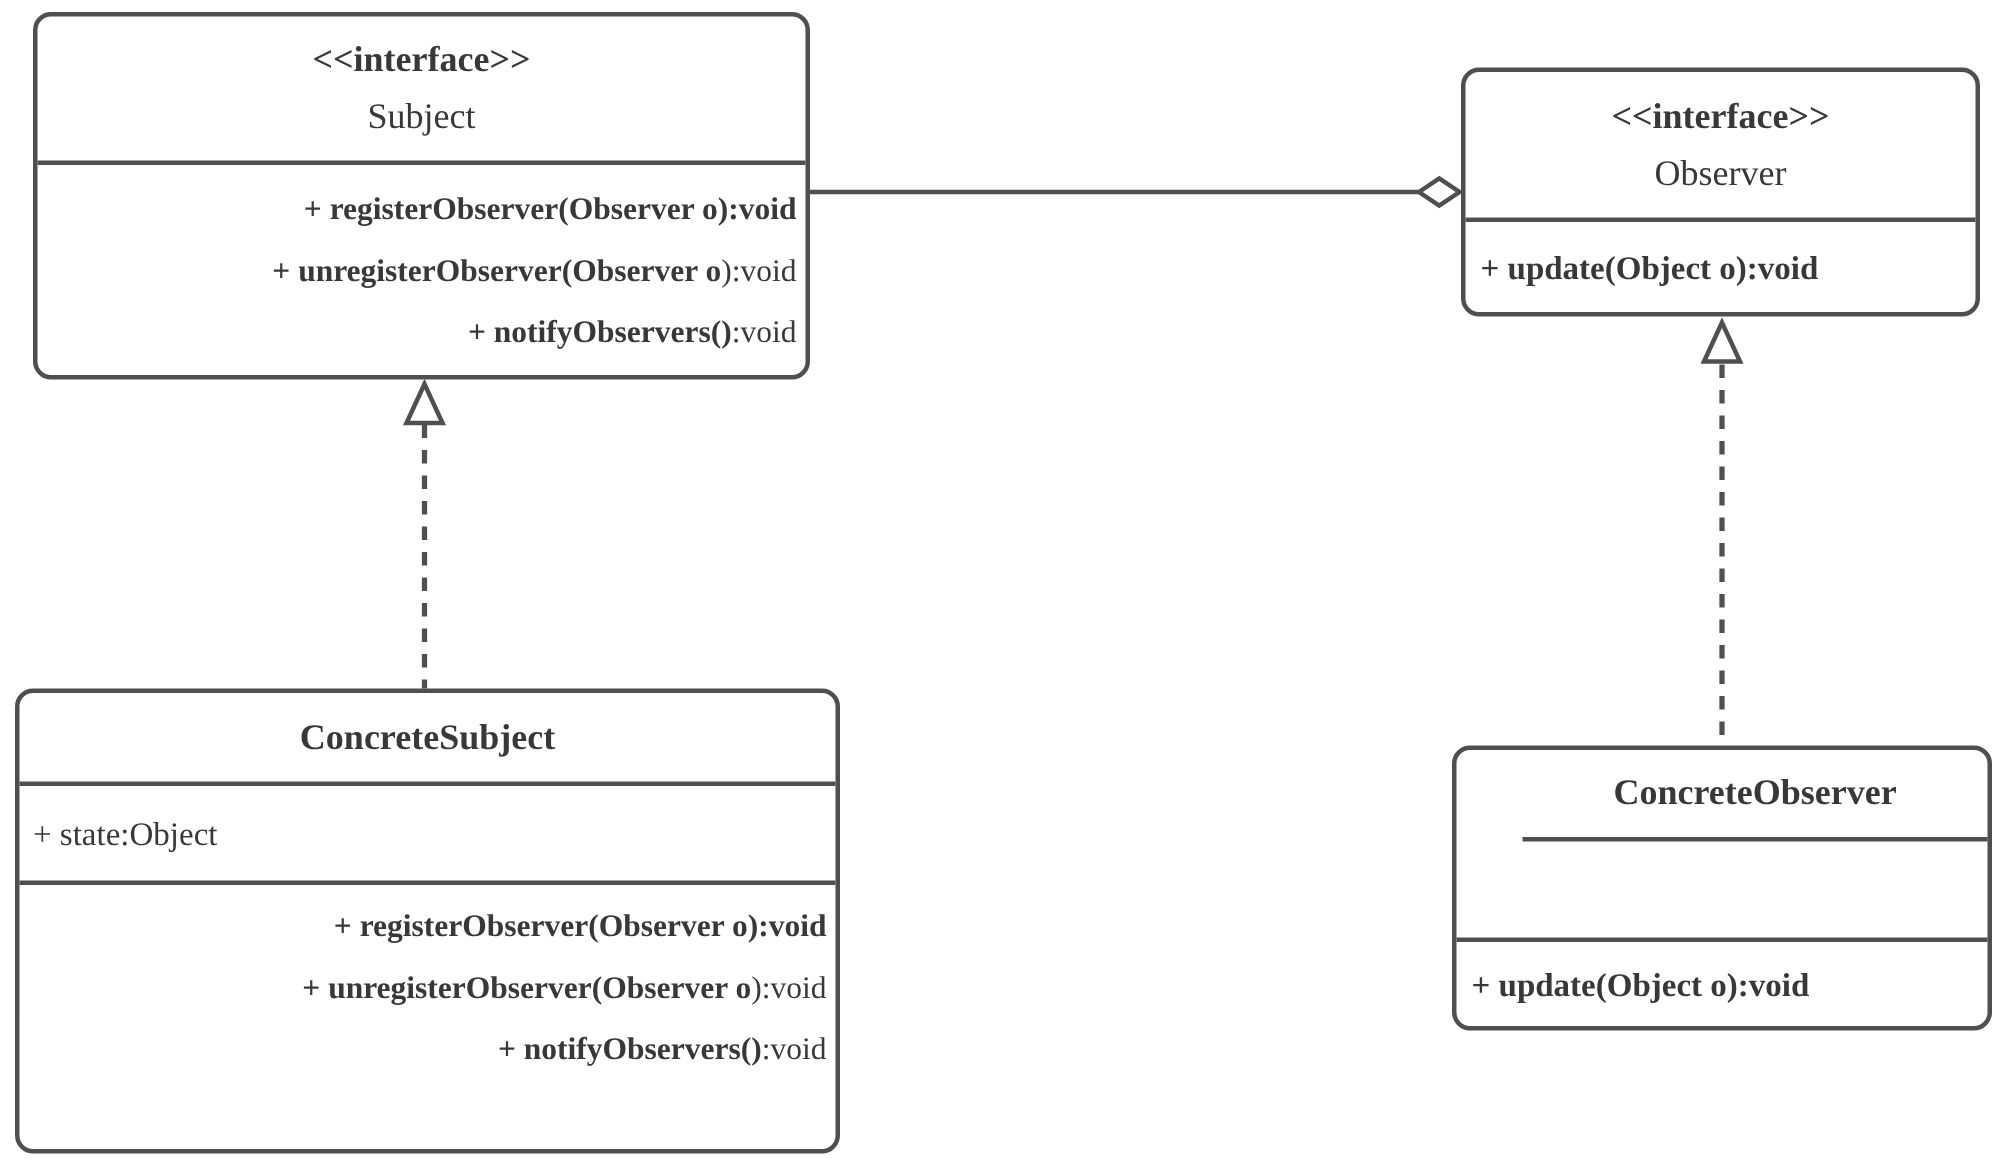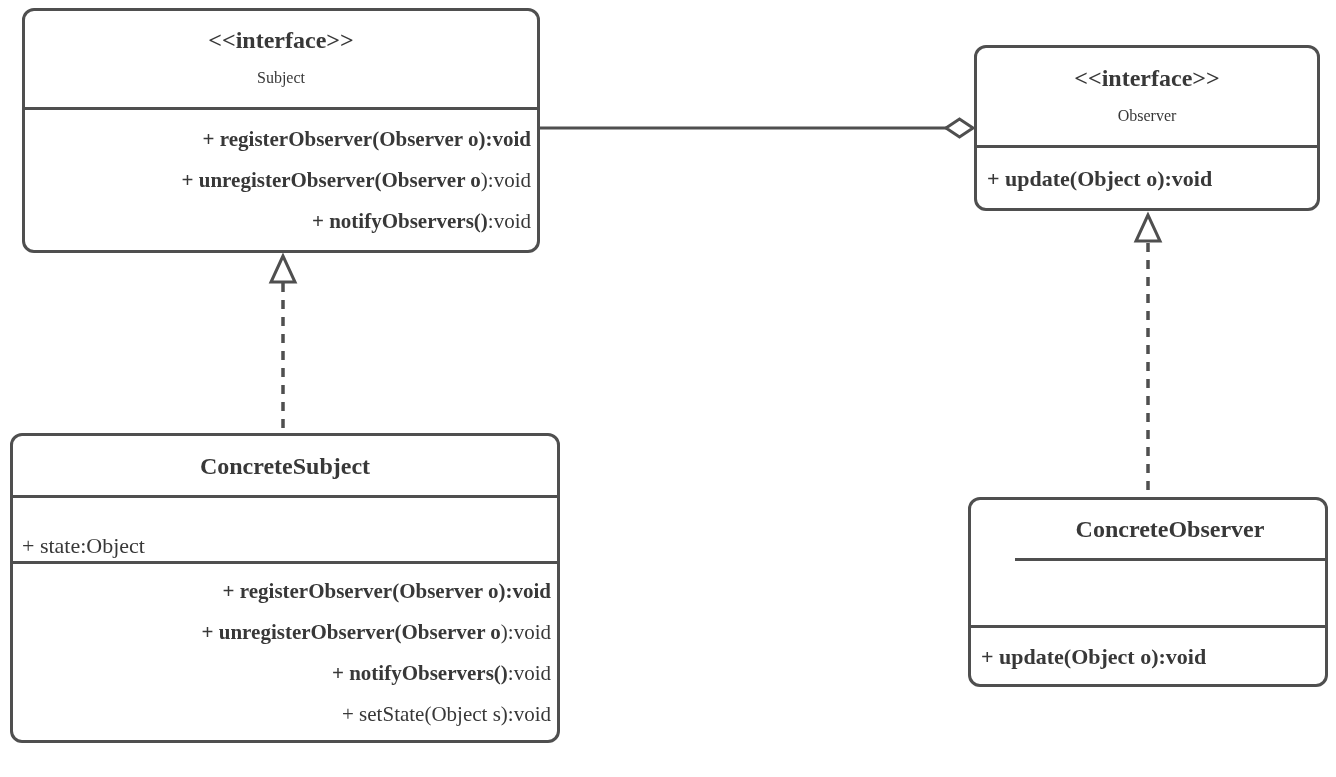--- a/index.html
+++ b/index.html
@@ -20,21 +20,21 @@
     border:3px solid var(--stroke,#4f4f4f);
     border-radius:12px;
     display:flex;flex-direction:column;
   }
   .box-header{
     flex:0 0 auto;box-sizing:border-box;
     display:flex;flex-direction:column;align-items:center;justify-content:center;
     border-bottom:3px solid var(--stroke,#4f4f4f);
   }
   .stereotype{font-size:24px;font-weight:bold;line-height:30px;}
-  .iface-name{font-size:16px;font-weight:normal;line-height:30px;margin-top:8px;}
+  .iface-name{font-size:24px;font-weight:normal;line-height:30px;margin-top:8px;}
   .class-name{font-size:24px;font-weight:bold;line-height:30px;}
   .compartment{box-sizing:border-box;}
   .attrs-compartment{
     flex:0 0 auto;border-bottom:3px solid var(--stroke,#4f4f4f);
     display:flex;flex-direction:column;justify-content:center;
     padding-left:9px;font-size:22px;
   }
   .methods-compartment{flex:1 1 auto;padding:9px 6px 0 10px;}
   .methods-compartment.vcenter{display:flex;flex-direction:column;justify-content:center;padding-top:0;border-radius:21px;}
   .member-row{white-space:pre;line-height:41px;}
@@ -75,32 +75,31 @@
   <div class="uml-box" style="left:974px;top:45px;width:346px;height:166px;">
     <div class="box-header" style="height:100px;">
       <div class="stereotype">&lt;&lt;interface&gt;&gt;</div>
       <div class="iface-name">Observer</div>
     </div>
     <div class="compartment methods-compartment vcenter fs22">
         <div class="member-row"><span class="b">+ update(Object o):void</span></div>
       </div>
   </div>
 
-  <div class="uml-box" style="left:10px;top:433px;width:550px;height:310px;">
+  <div class="uml-box" style="left:10px;top:459px;width:550px;height:310px;">
     <div class="box-header" style="height:62px;">
       <div class="class-name">ConcreteSubject</div>
     </div>
-    <div class="compartment attrs-compartment" style="height:66px;justify-content:flex-end;">
+    <div class="compartment attrs-compartment" style="height:66px;">
         <div class="member-row"><span>+ state:Object</span></div>
       </div>
     <div class="compartment methods-compartment fs21" style="padding-top:7px;">
         <div class="member-row"><span class="b">+ registerObserver(Observer o):void</span></div>
         <div class="member-row"><span class="b">+ unregisterObserver(Observer o</span><span>):void</span></div>
         <div class="member-row"><span class="b">+ notifyObservers()</span><span>:void</span></div>
-        <div class="member-row"><span>+ setState(Object s):void</span></div>
       </div>
   </div>
 
   <div class="uml-box" style="left:968px;top:497px;width:360px;height:190px;">
     <div class="box-header" style="height:61px;margin-left:44px;">
       <div class="class-name">ConcreteObserver</div>
     </div>
     <div class="compartment attrs-compartment" style="height:67px;"></div>
     <div class="compartment methods-compartment vcenter fs22">
         <div class="member-row"><span class="b">+ update(Object o):void</span></div>

